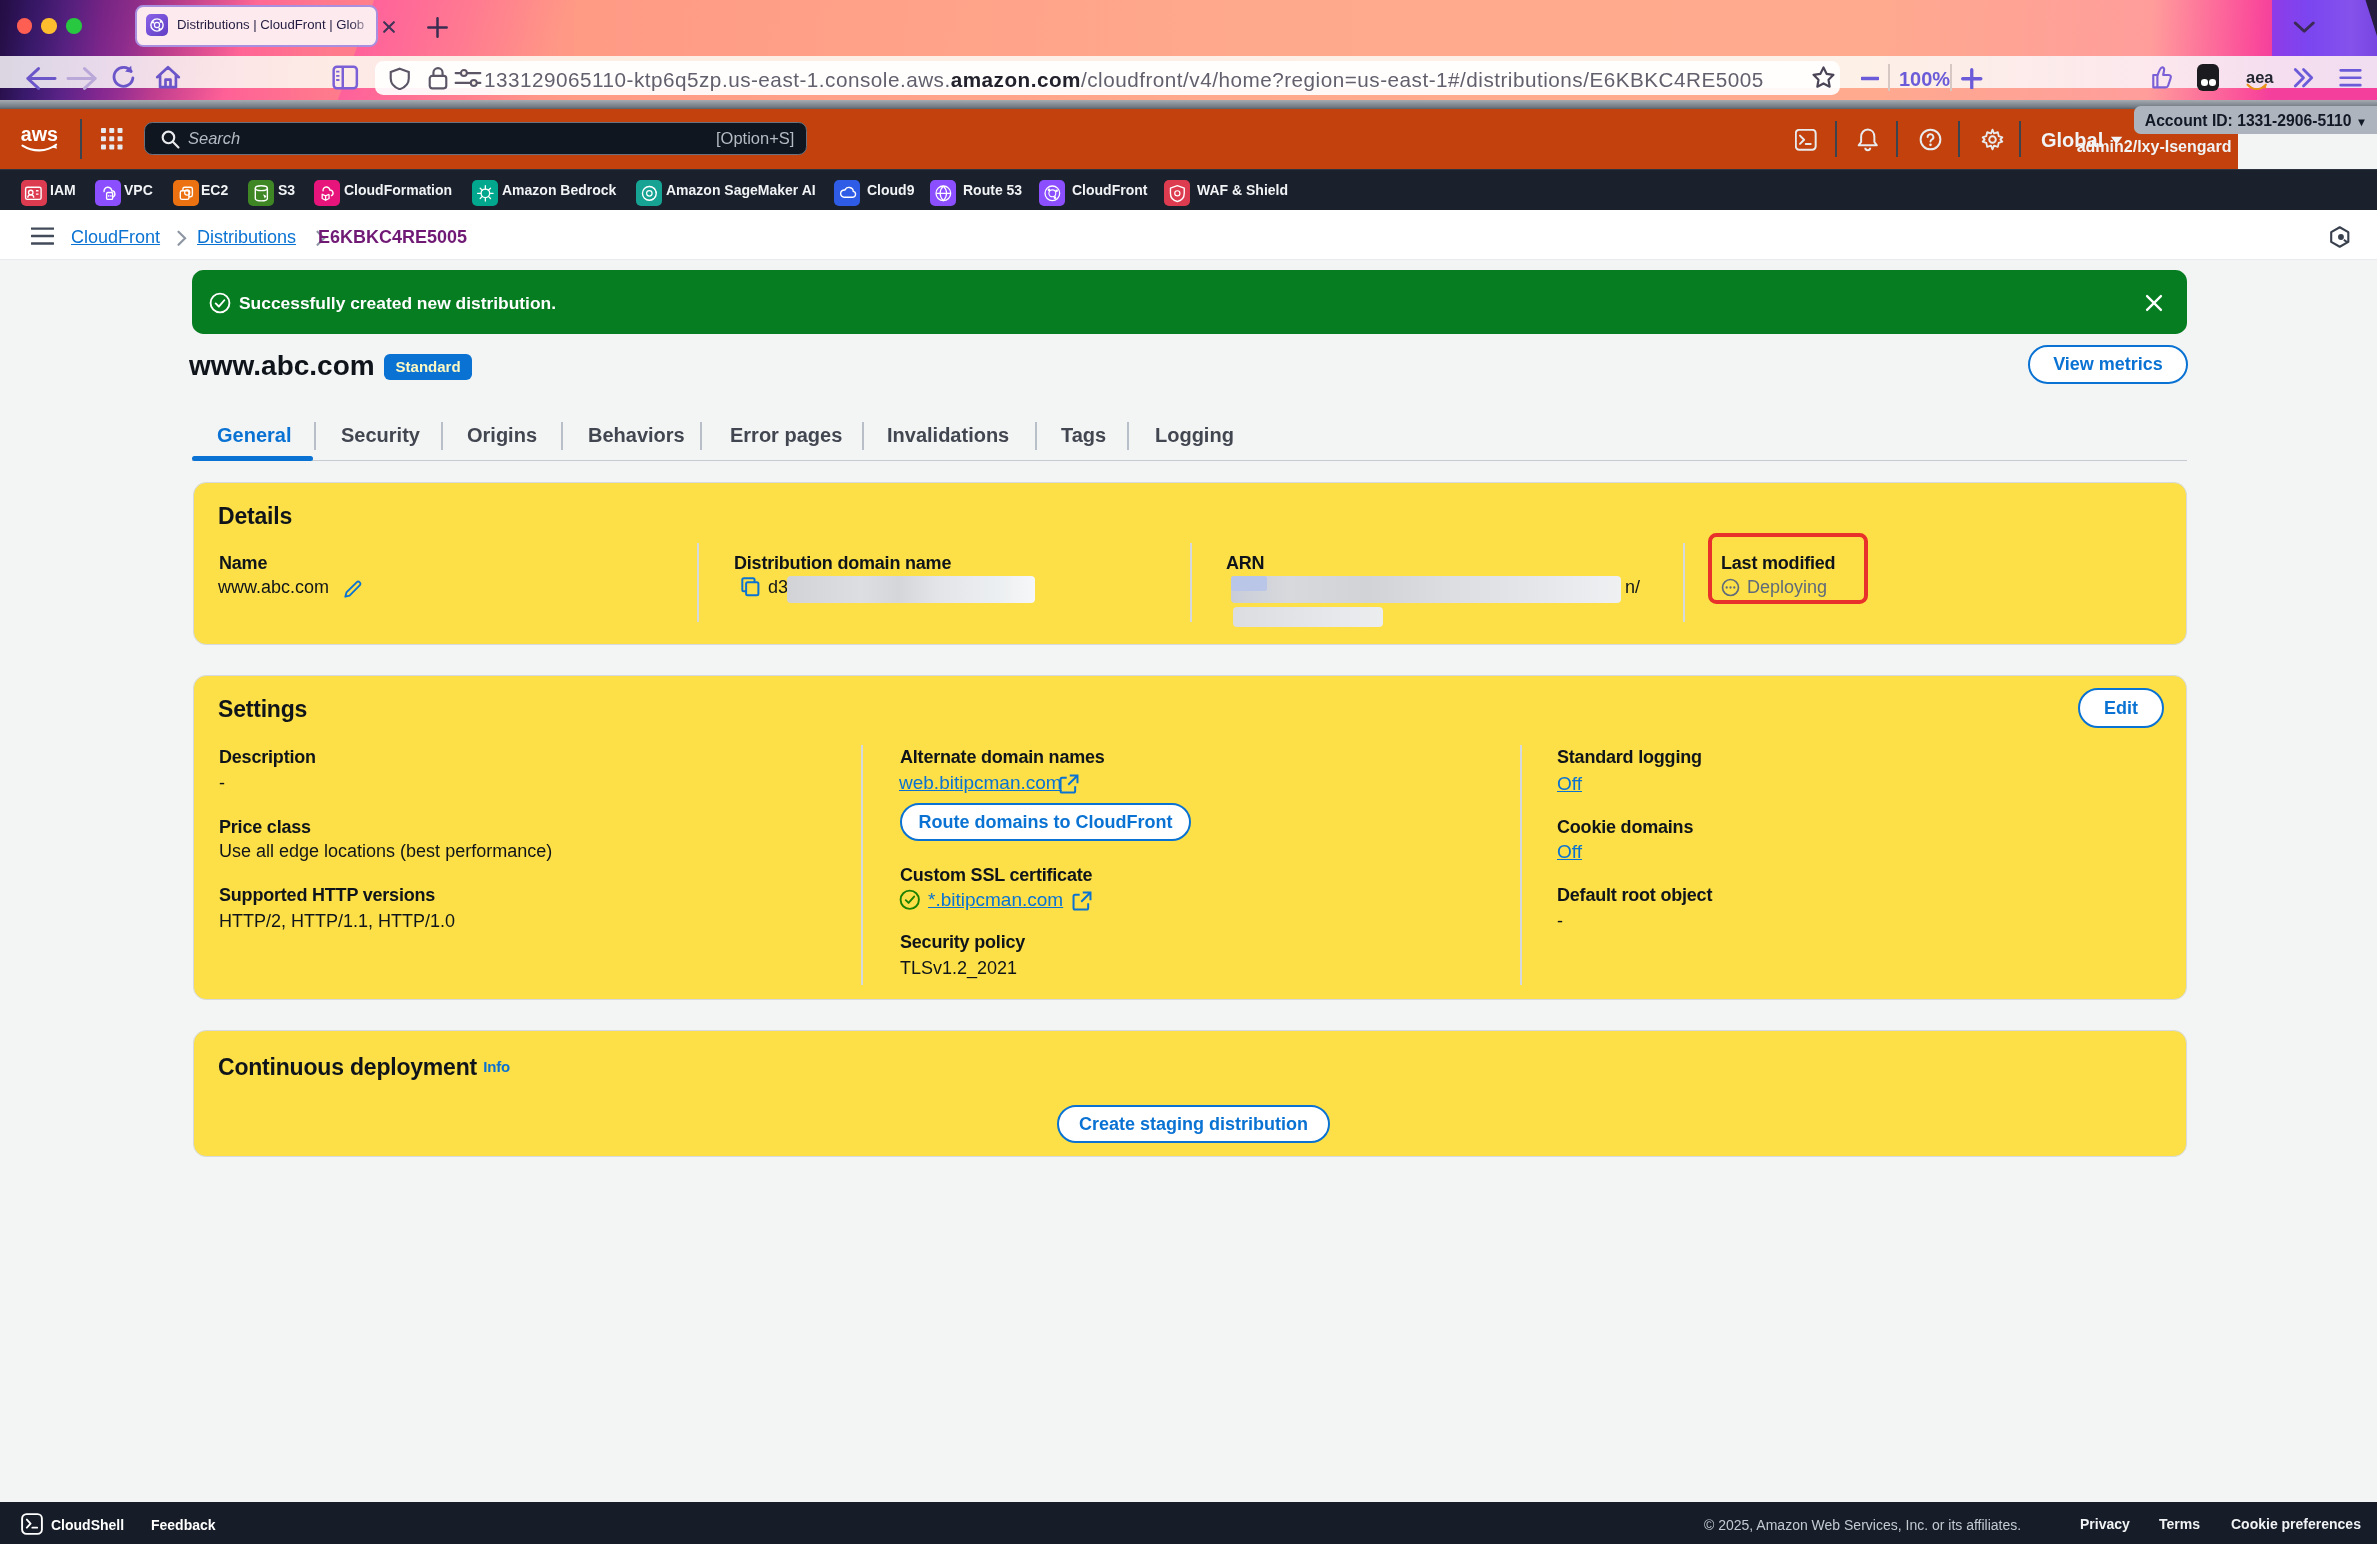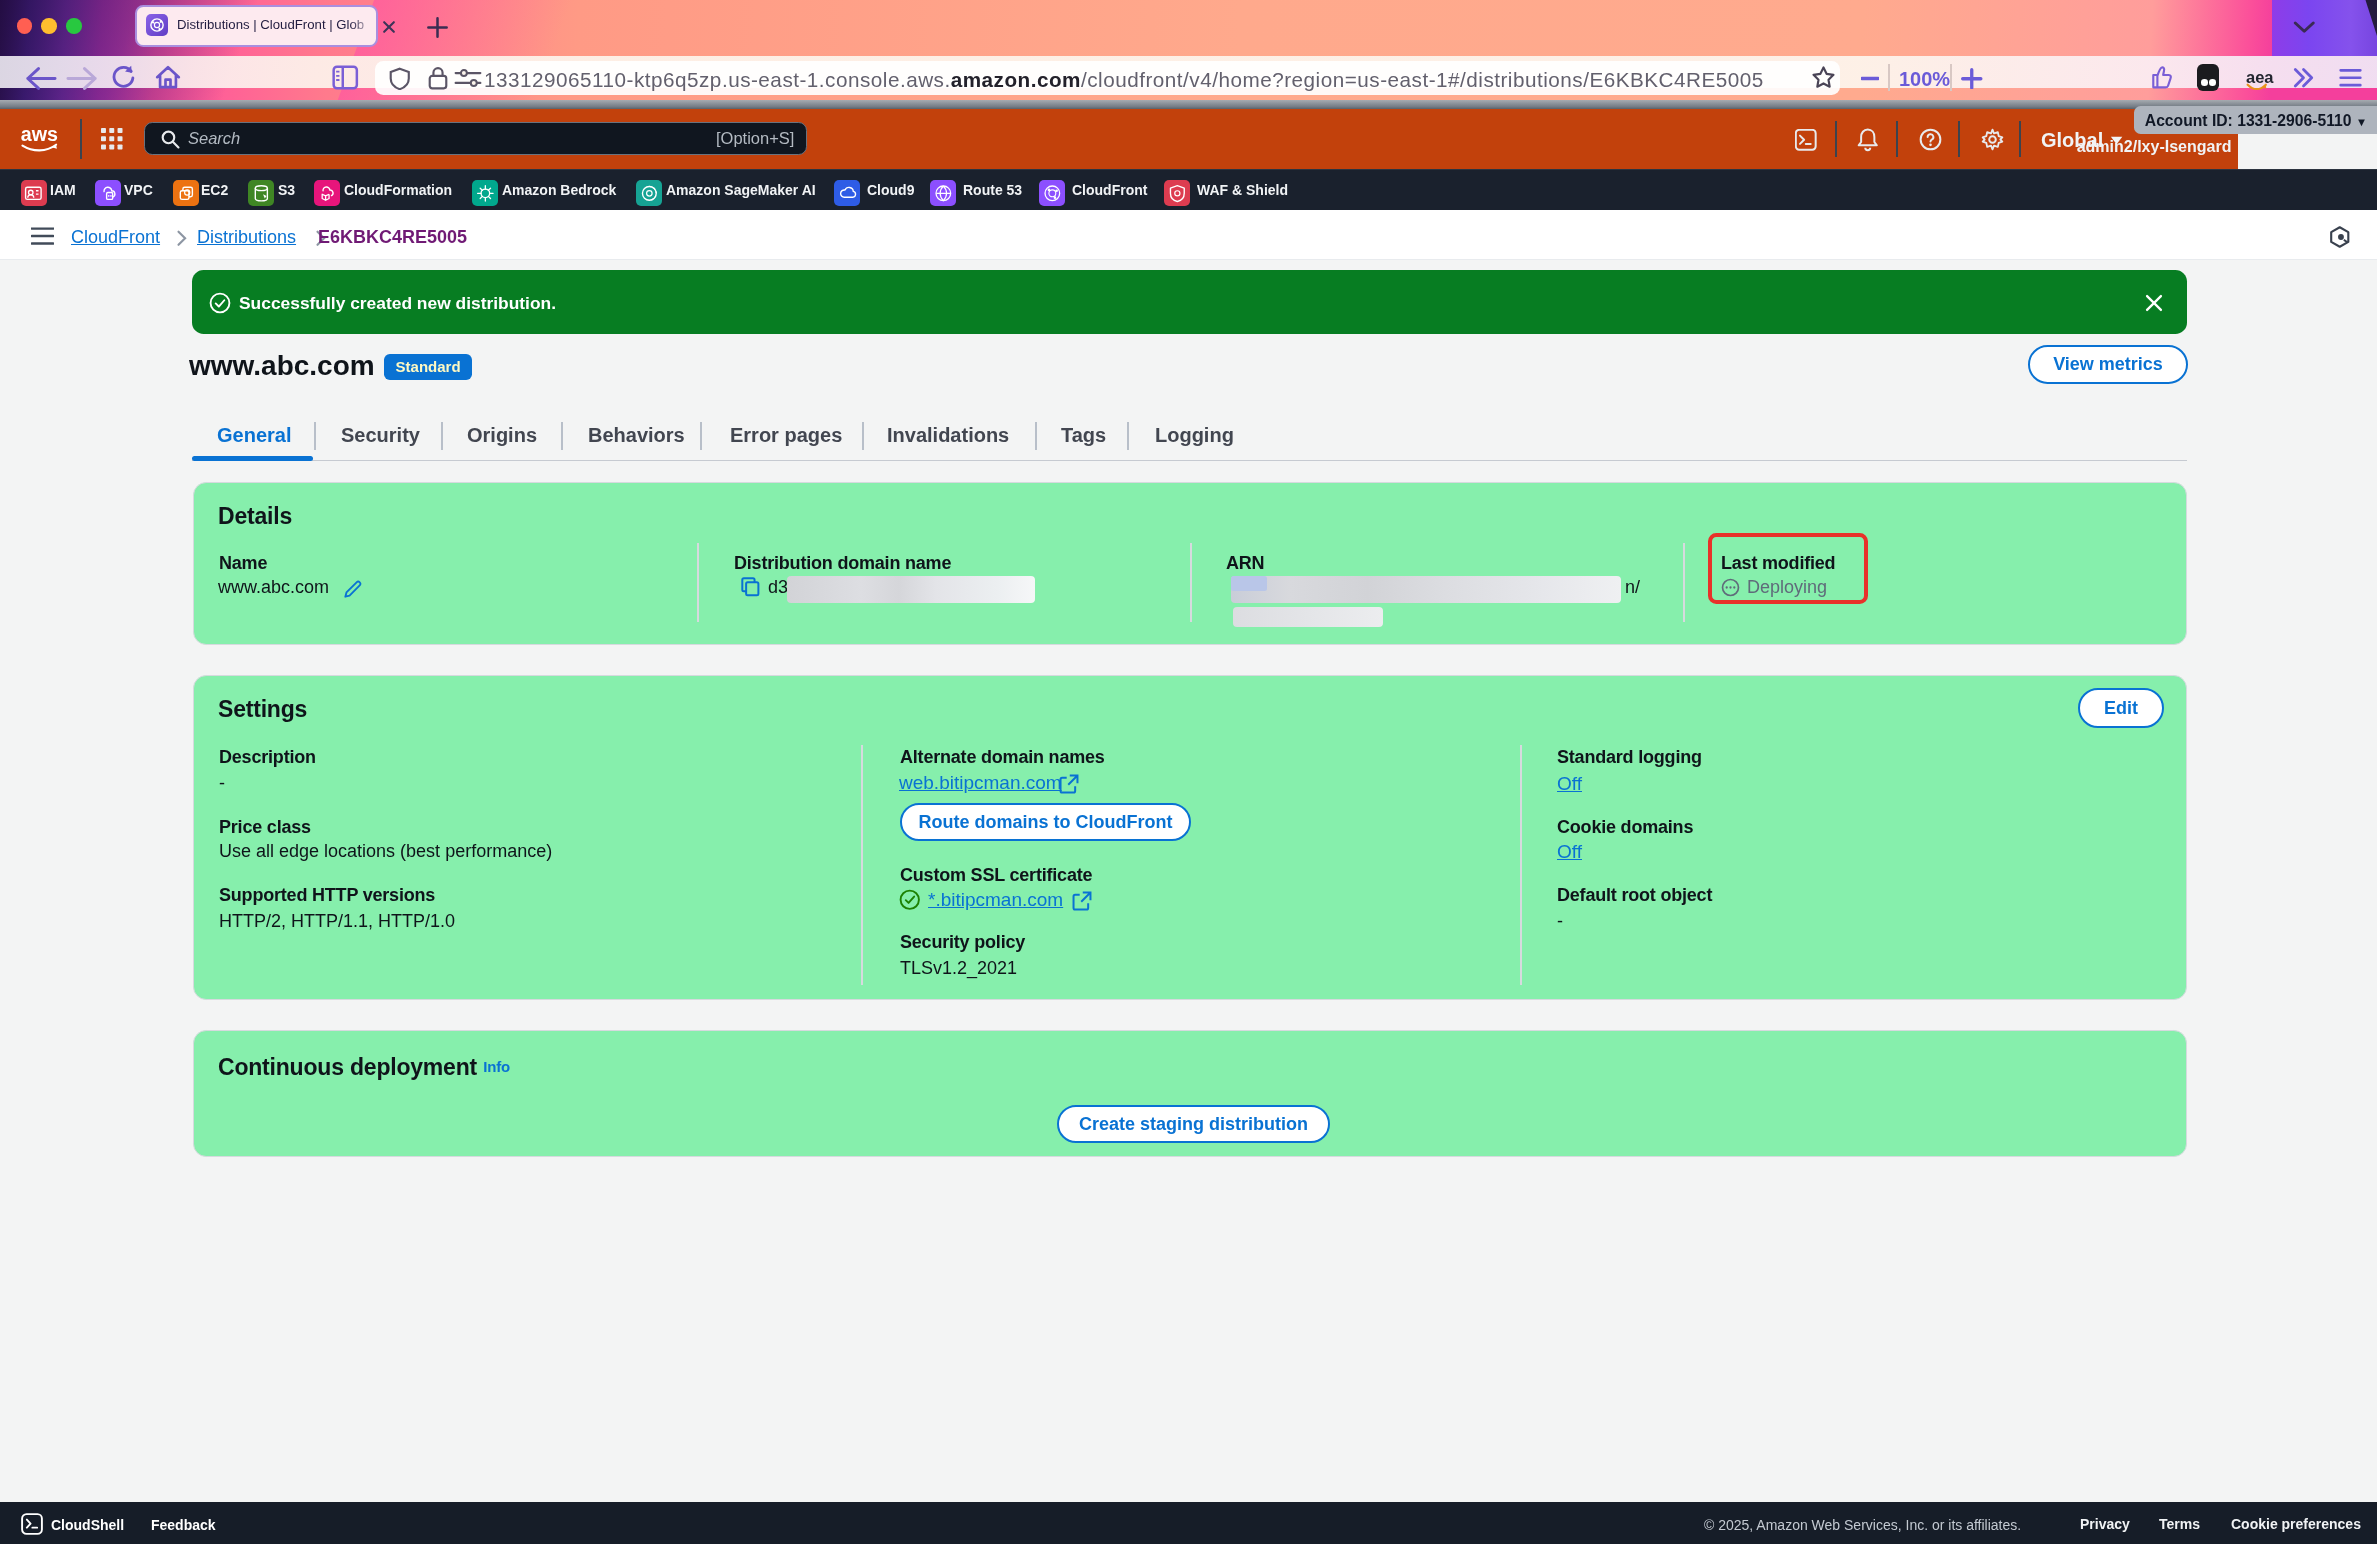--- a/index.html
+++ b/index.html
@@ -2,21 +2,21 @@
 <html style="font-size:13.2px"><head>
 <meta charset="utf-8">
 <style>
 *{margin:0;padding:0;box-sizing:border-box}
 html,body{width:2377px;height:1545px;overflow:hidden}
 body{font-family:"Liberation Sans",sans-serif;position:relative;background:#f3f4f4;-webkit-font-smoothing:antialiased}
 .abs{position:absolute}
 .lbl{position:absolute;font-weight:bold;font-size:18px;letter-spacing:-0.2px;color:#0f141a}
 .val{position:absolute;font-size:18px;color:#0f141a}
 .blink{position:absolute;color:#0972d3;text-decoration:underline;font-size:19px}
-.card{position:absolute;left:193px;width:1994px;background:#86efac;border:1.7px solid #d6dade;border-radius:13.2px}
+.card{position:absolute;left:193px;width:1994px;background:#fde047;border:1.7px solid #d6dade;border-radius:13.2px}
 .h2{position:absolute;font-size:23px;font-weight:bold;letter-spacing:-0.2px;color:#0f141a}
 .pill{position:absolute;border:2.5px solid #0972d3;border-radius:20px;background:#fff;color:#0972d3;font-weight:bold;font-size:18px;display:flex;align-items:center;justify-content:center}
 .fico{position:absolute;top:10px;width:26px;height:26px;border-radius:5px;padding:2.5px}
 .fico svg{width:20.7px;height:20.7px;display:block}
 .flab{position:absolute;top:12.4px;font-size:14px;font-weight:bold;color:#f1f3f5}
 .tab{position:absolute;top:7.4px;font-size:20px;font-weight:bold;color:#424650}
 .tsep{position:absolute;top:5px;width:1.7px;height:28px;background:#b8bfc9}
 .crumb{position:absolute;top:16.5px;font-size:18px}
 </style>
 </head>

